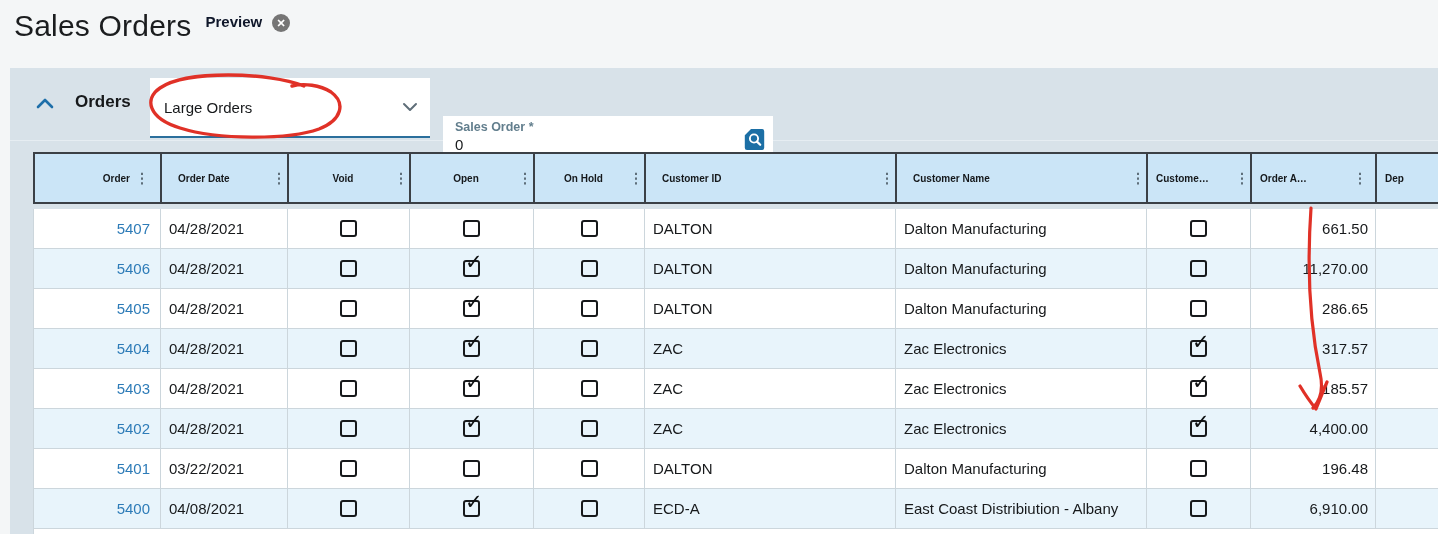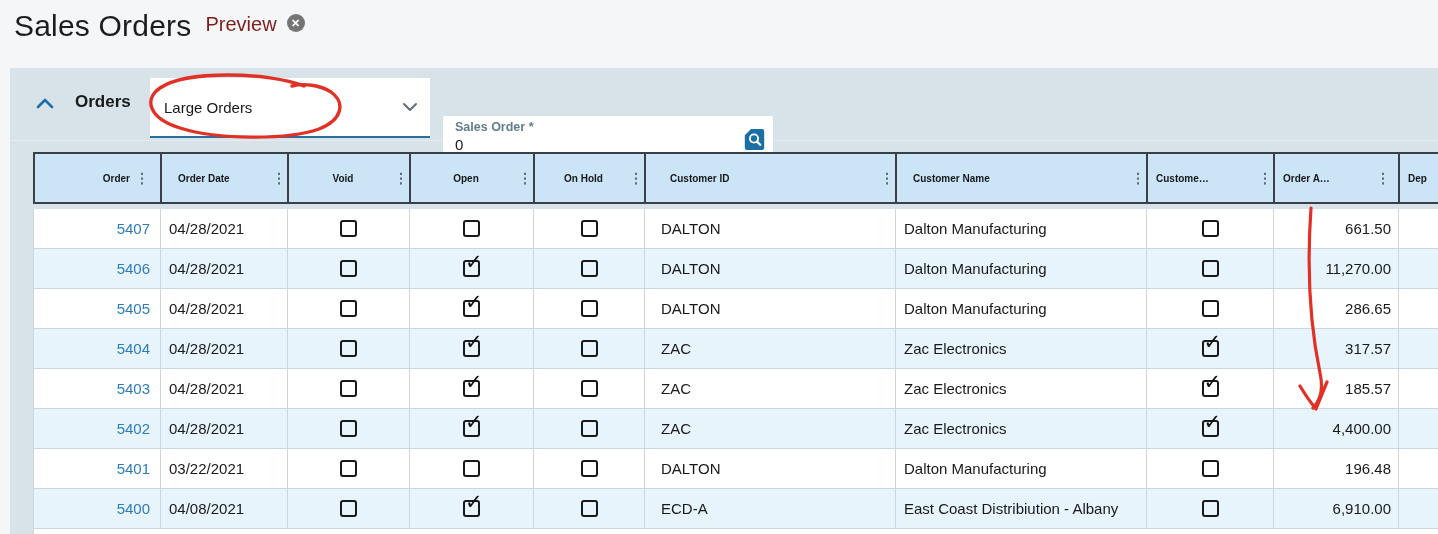--- a/index.html
+++ b/index.html
@@ -2,21 +2,21 @@
 <html><head>
 <meta charset="utf-8">
 <style>
   * { box-sizing: border-box; }
   body { margin:0; font-family:"Liberation Sans", sans-serif; background:#fff; }
   #page { position:relative; width:1438px; height:534px; background:#f4f6f7; overflow:hidden; }
 
   
   .title-bar { position:absolute; left:0; top:0; right:0; height:68px; display:flex; align-items:flex-start; padding:7px 0 0 14px; background:#f4f6f7; }
   .page-title { font-size:30px; color:#1b1d1f; line-height:38px; letter-spacing:0.2px; }
-  .preview-link { margin:6px 0 0 14px; font-size:20px; font-weight:normal; color:#7f1d1d; cursor:pointer; }
+  .preview-link { margin:6px 0 0 14px; font-size:15px; font-weight:bold; color:#0f172a; cursor:pointer; }
   .close-btn { margin:7px 0 0 10px; width:18px; height:18px; border-radius:50%; background:#757575; color:#fff; font-size:11px; font-weight:bold; display:inline-flex; align-items:center; justify-content:center; cursor:pointer; }
 
   
   .panel { position:absolute; left:10px; top:68px; right:0; bottom:0; background:#d8e2e9; }
   .panel-divider { position:absolute; left:0; right:0; top:72px; border-top:1px solid #e6edf2; }
 
   .collapse-btn { position:absolute; left:26px; top:27px; cursor:pointer; }
   .section-label { position:absolute; left:65px; top:24px; font-size:17px; font-weight:bold; color:#17191b; }
 
   .view-selector { position:absolute; left:140px; top:10px; width:280px; height:60px; background:#fff; border-bottom:2px solid #2b6f9c; cursor:pointer; display:flex; align-items:center; }
@@ -42,23 +42,23 @@
   .t-row.alt { background:#e8f4fb; }
   .cell { height:40px; display:flex; align-items:center; font-size:15px; color:#17191b; border-left:1px solid #ccd6dc; border-bottom:1px solid #ccd6dc; white-space:nowrap; overflow:hidden; }
   .t-row .cell:first-child { border-left:1px solid #ccd6dc; }
   .partial-row { height:12px; background:#fff; border-left:1px solid #ccd6dc; width:1500px; }
 
   .col-order    { width:127px; justify-content:flex-end; padding-right:10px; }
   .col-date     { width:127px; padding-left:8px; }
   .col-void     { width:122px; justify-content:center; }
   .col-open     { width:124px; justify-content:center; }
   .col-onhold   { width:111px; justify-content:center; }
-  .col-custid   { width:251px; padding-left:16px;gap:16px; }
+  .col-custid   { width:251px; padding-left:8px;gap:16px; }
   .col-custname { width:251px; padding-left:8px; }
-  .col-custchk  { width:127px; justify-content:center; }
+  .col-custchk  { width:104px; justify-content:center; }
   .col-amount   { width:125px; justify-content:flex-end; padding-right:7px; }
   .col-dep      { width:123px; }
 
   .link { color:#2e7cb8; cursor:pointer; }
 
   .checkbox { width:17px; height:17px; border:2px solid #17191b; border-radius:3px; position:relative; cursor:pointer; background:transparent; }
   .checkbox.checked::after { content:"✓"; position:absolute; top:-10px; left:0px; font-size:21px; line-height:1; font-weight:bold; color:#0d0f10; font-family:"DejaVu Sans", sans-serif; }
 
   
   .annotations { position:absolute; left:0; top:0; width:1438px; height:534px; pointer-events:none; z-index:20; }

